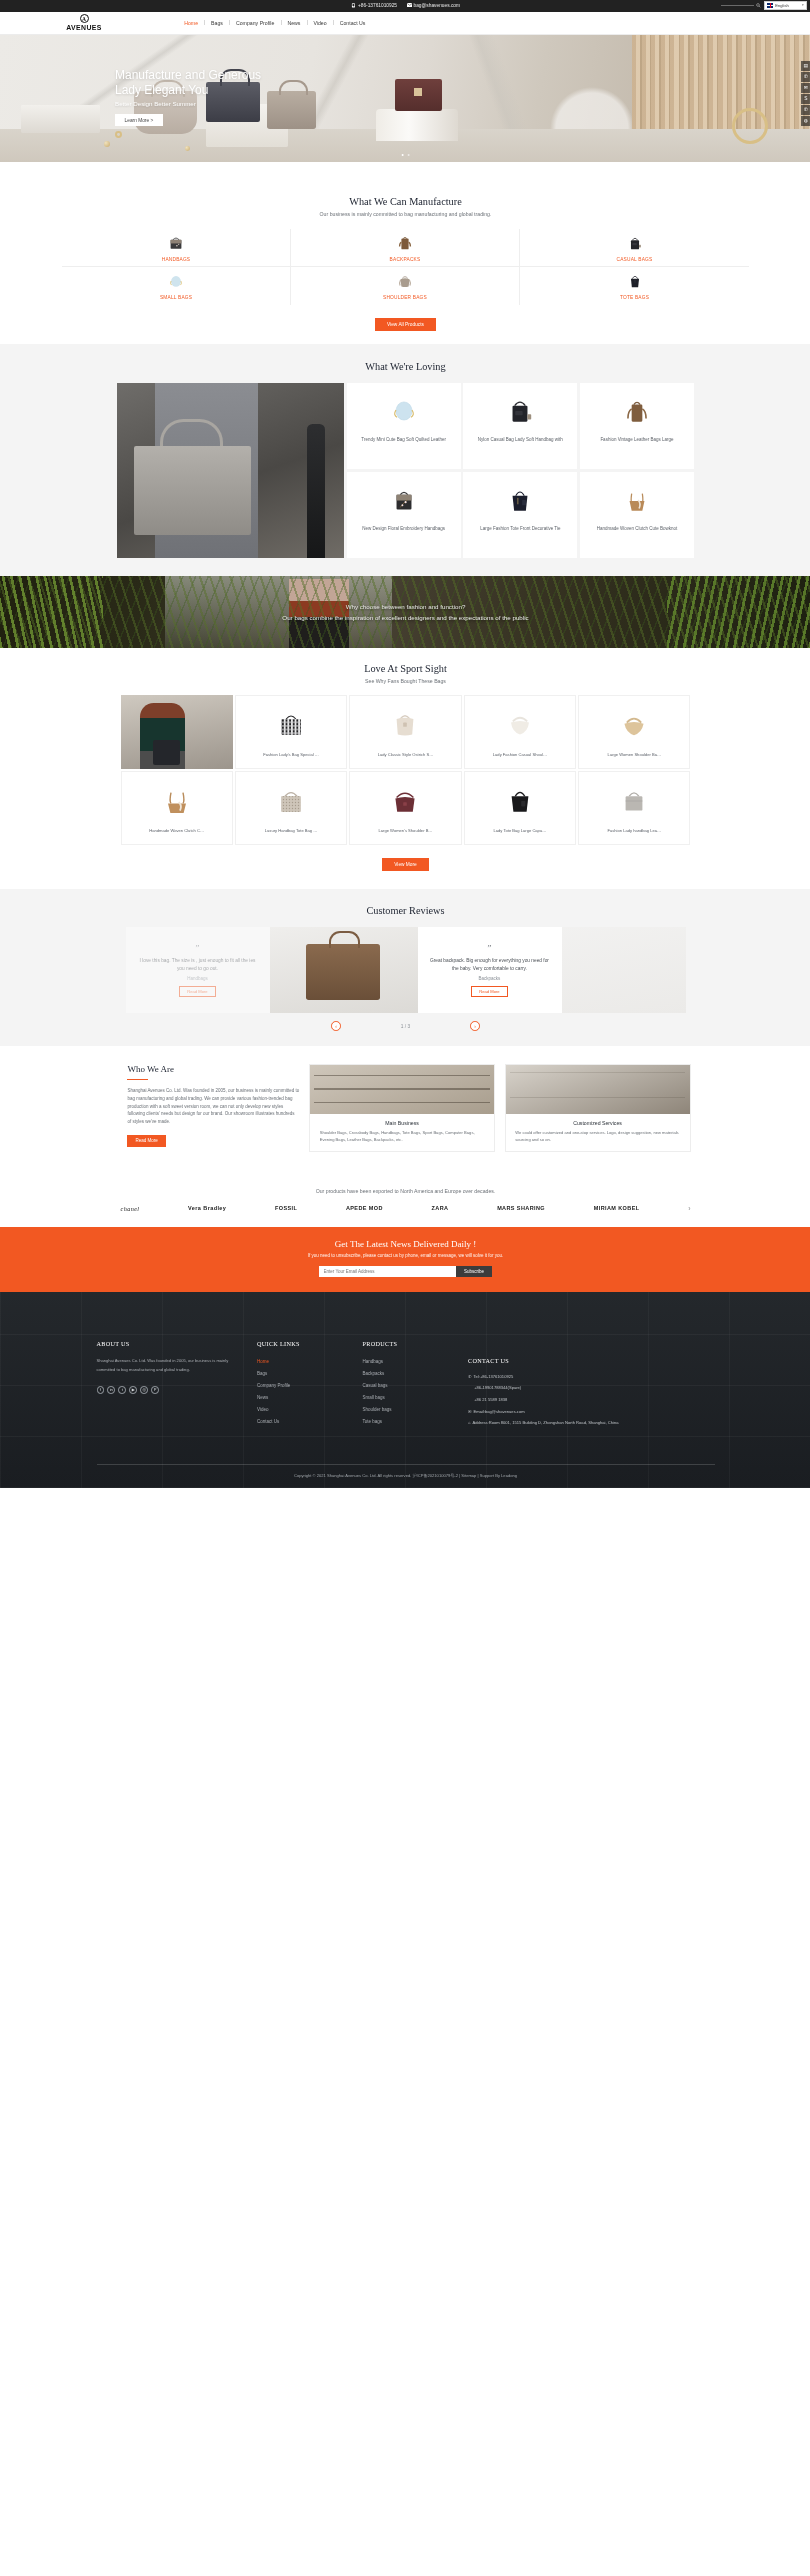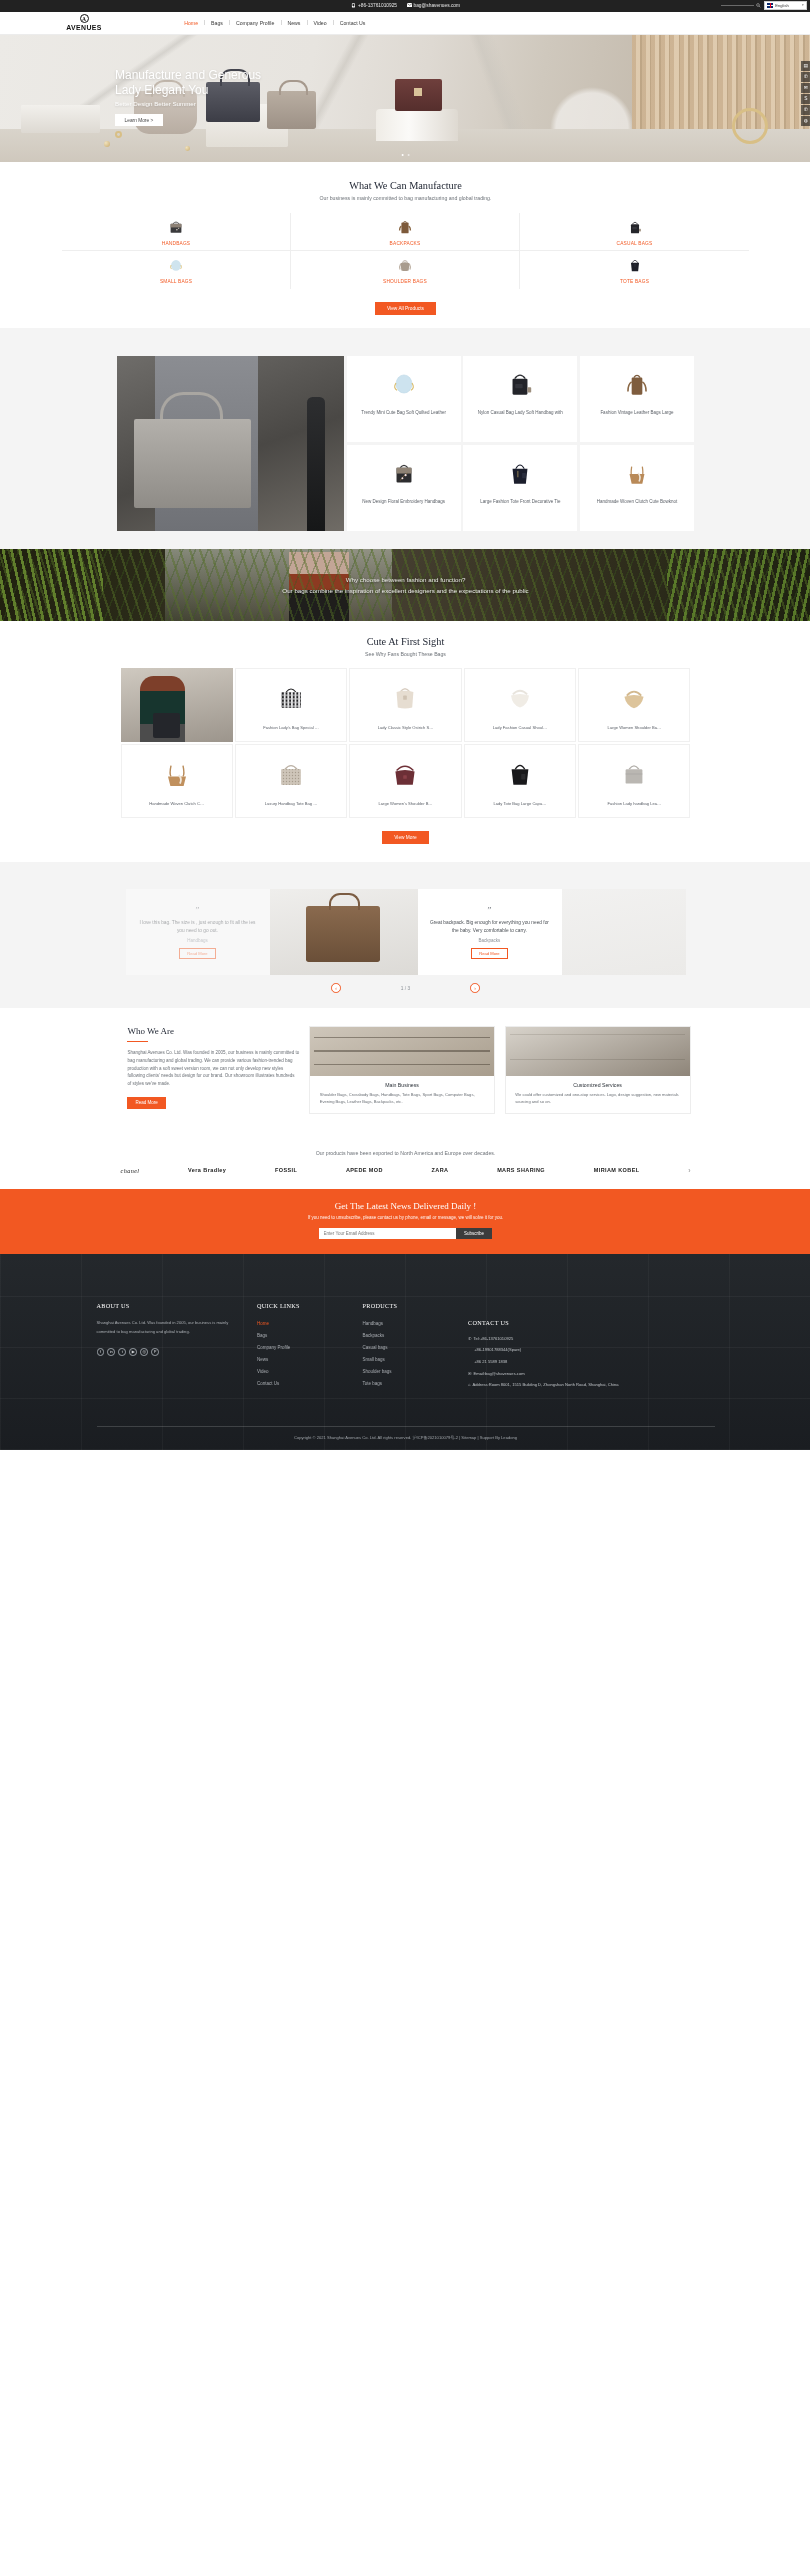--- a/index.html
+++ b/index.html
@@ -100,21 +100,21 @@
   .side-tools div {
     width: 10.3px; height: 10.3px; background: rgba(25,25,25,.62); color: #fff;
     display: flex; align-items: center; justify-content: center; font-size: 4.8px;
   }
 
   
   .sec-title { text-align: center; font-family: "Liberation Serif", serif; font-size: 10.3px; color: #1d2330; font-weight: 400; }
   .sec-sub { text-align: center; font-size: 5.2px; color: #6d7278; margin-top: 4.1px; }
   .wrap { width: 687px; margin: 0 auto; }
 
-  .manufacture { padding: 18px 0 13.7px; background: #fff; }
+  .manufacture { padding: 18px 0 13.7px; background: #fff; margin-top: 16px; }
   .cat-grid { display: grid; grid-template-columns: repeat(3,1fr); margin-top: 12.4px; }
   .cat-cell {
     height: 38px; display: flex; flex-direction: column; align-items: center;
     justify-content: center; border-right: 0.7px solid #eee; gap: 4.8px;
   }
   .cat-grid .cat-cell:nth-child(3n) { border-right: none; }
   .cat-grid .cat-cell:nth-child(-n+3) { border-bottom: 0.7px solid #eee; }
   .cat-label { font-size: 4.8px; color: #f25822; letter-spacing: 0.2px; }
   .cat-ico { height: 18px; display: flex; align-items: flex-end; }
 
@@ -415,20 +415,21 @@
         </span>
         <span class="cat-label">TOTE BAGS</span>
       </div>
 
     </div>
     <button class="btn-orange">View All Products</button>
   </div>
 </div>
 
 <div class="loving">
+  <div class="sec-title">What We're Loving</div>
   <div class="loving-body">
     <div class="loving-hero">
       <div class="lh-coat"></div>
       <div class="lh-post"></div>
       <div class="lh-handle"></div>
       <div class="lh-bag"></div>
     </div>
     <div class="loving-grid">
 
       <div class="lcard">
@@ -512,21 +513,21 @@
   <div class="banner-win"></div>
   <div class="banner-fig"></div>
   <div class="leaves"></div>
   <div class="leaves-l"></div>
   <div class="leaves-r"></div>
   <div class="banner-t1">Why choose between fashion and function?</div>
   <div class="banner-t2">Our bags combine the inspiration of excellent designers and the expectations of the public</div>
 </div>
 
 <div class="lafs">
-  <div class="sec-title">Cute At First Sight</div>
+  <div class="sec-title">Love At Sport Sight</div>
   <div class="sec-sub">See Why Fans Bought These Bags</div>
 
   <div class="lafs-grid">
     <div class="pcard model">
       <div class="pm-person"></div>
       <div class="pm-bag"></div>
     </div>
 
     <div class="pcard">
       <span class="pcard-img">
@@ -639,20 +640,21 @@
           </svg>
       </span>
       <span class="pcard-title">Fashion Lady handbag Lea…</span>
     </div>
   </div>
 
   <button class="btn-orange">View More</button>
 </div>
 
 <div class="reviews">
+  <div class="sec-title">Customer Reviews</div>
   <div class="rev-stage">
     <div class="rev-card faded">
       <div class="rev-quote">”</div>
       <div class="rev-text">I love this bag. The size is  , just enough to fit all the ies you need to go out.</div>
       <div class="rev-name">Handbags</div>
       <button class="rev-btn">Read More</button>
     </div>
     <div class="rev-img">
       <div class="rb"></div>
     </div>

